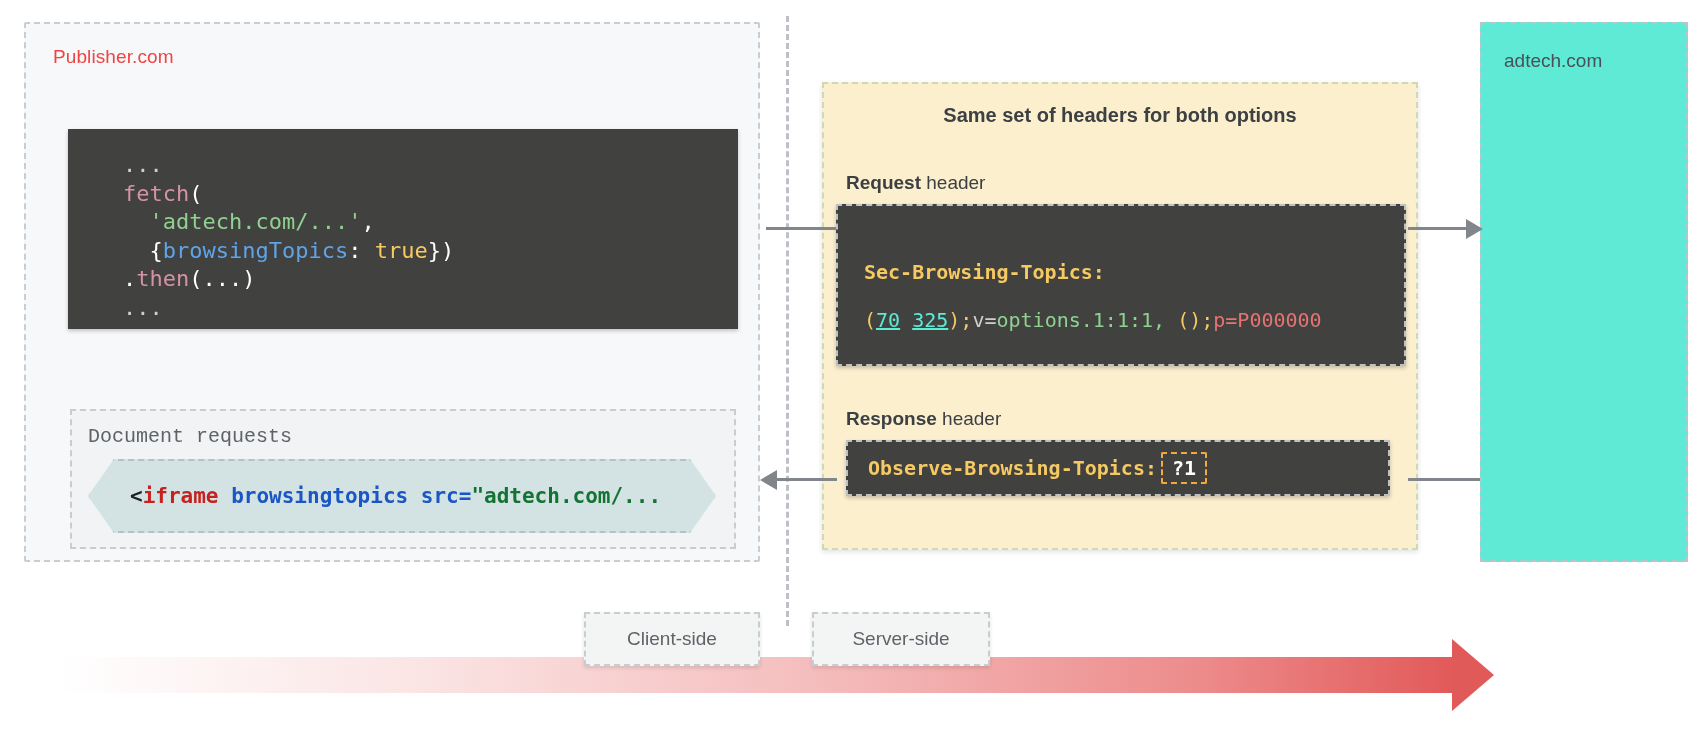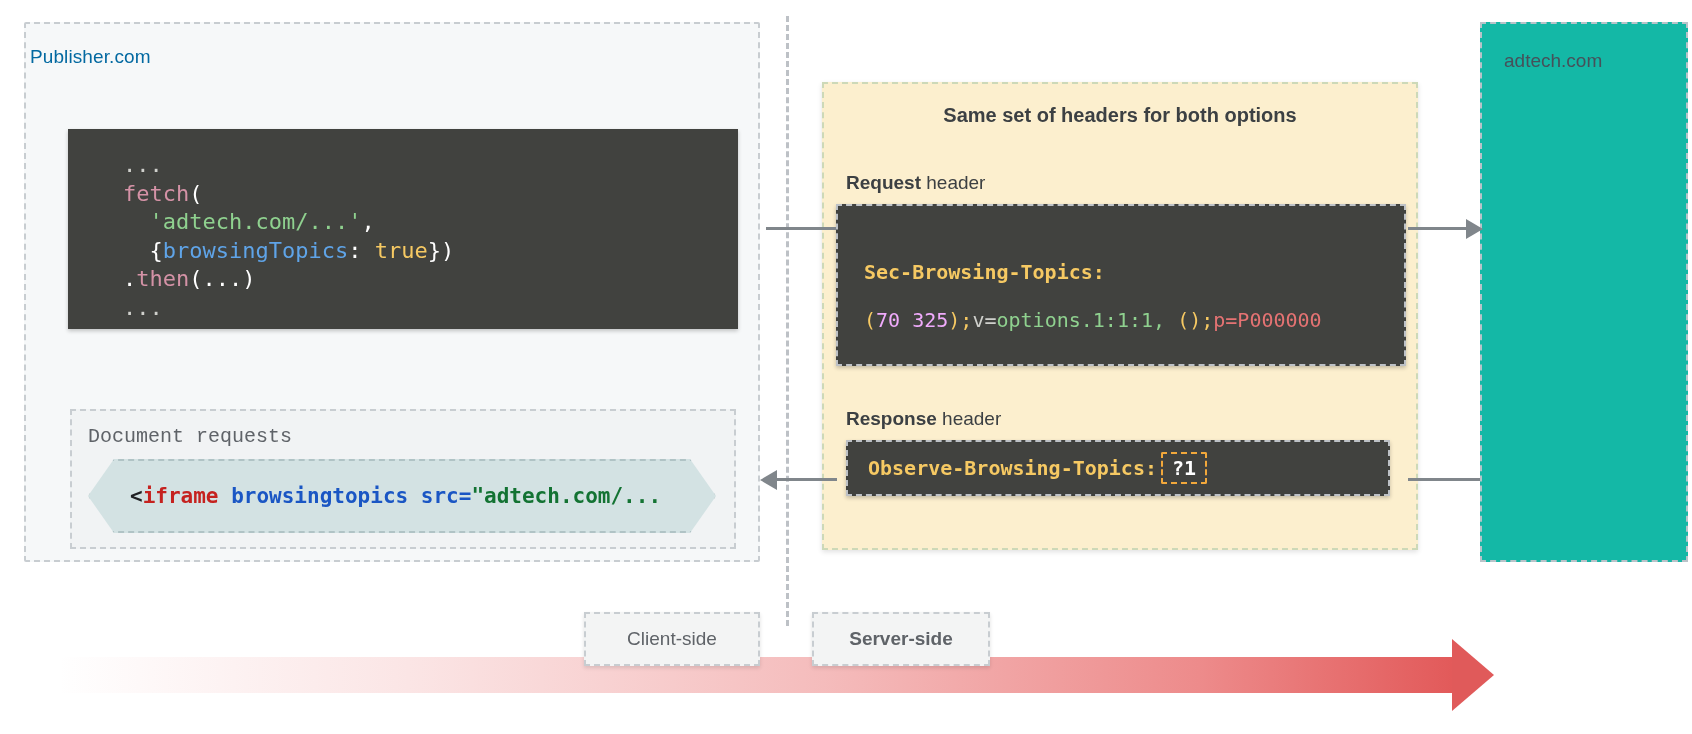--- a/index.html
+++ b/index.html
@@ -20,23 +20,23 @@
   .publisher-panel {
     position: absolute;
     left: 24px; top: 22px;
     width: 736px; height: 540px;
     background: #f6f8f9;
     border: 2px dashed #c8cdd1;
     border-radius: 2px;
   }
   .publisher-label {
     position: absolute;
-    left: 4px; top: 22px;
-    font-size: 19px;
-    color: #0369a1;
+    left: 27px; top: 22px;
+    font-size: 19px;
+    color: #ef4444;
     letter-spacing: .1px;
   }
 
   
   .code-dark {
     position: absolute;
     background: #41423f;
     box-shadow: 0 2px 4px rgba(0,0,0,.22);
     font-family: "DejaVu Sans Mono", "Liberation Mono", monospace;
     color: #ffffff;
@@ -133,21 +133,21 @@
     width: 570px; height: 162px;
     border: 2px dashed #bdc1c6;
     padding: 42px 0 0 26px;
     font-family: "DejaVu Sans Mono", "Liberation Mono", monospace;
     font-size: 20px;
     line-height: 48px;
     white-space: pre;
   }
   .hk        { color: #f6c963; font-weight: bold; }
   .hv-paren  { color: #f6c963; }
-  .hv-num    { color: #f0abfc; }
+  .hv-num    { color: #5eead4; text-decoration: underline; }
   .hv-semi   { color: #f6c963; }
   .hv-v      { color: #cfd0cc; }
   .hv-chrome { color: #8fd18f; }
   .hv-p      { color: #e57373; }
 
   .response-box {
     position: absolute;
     left: 22px; top: 356px;
     width: 544px; height: 56px;
     display: flex;
@@ -167,21 +167,21 @@
     margin-left: 4px;
     color: #ffffff;
     font-weight: bold;
   }
 
   
   .adtech-panel {
     position: absolute;
     left: 1480px; top: 22px;
     width: 208px; height: 540px;
-    background: #14b8a6;
+    background: #5eead4;
     border: 2px dashed #b9c3c9;
   }
   .adtech-label {
     position: absolute;
     left: 22px; top: 26px;
     font-size: 19px;
     color: #46515a;
   }
 
   
@@ -221,21 +221,21 @@
     background: #f3f4f4;
     border: 2px dashed #c8cdd1;
     display: flex;
     align-items: center;
     justify-content: center;
     font-size: 19px;
     color: #5f6368;
     box-shadow: 0 2px 4px rgba(0,0,0,.12);
   }
   .pill-client { left: 584px; width: 176px; }
-  .pill-server { left: 812px; width: 178px; font-weight: bold; }
+  .pill-server { left: 812px; width: 178px; }
 </style>
 </head>
 <body>
 
 <div id="stage">
 
   <div class="publisher-panel">
     <div class="publisher-label">Publisher.com</div>
 
     <div class="code-dark fetch-block"><span class="tok-dots">...</span>

